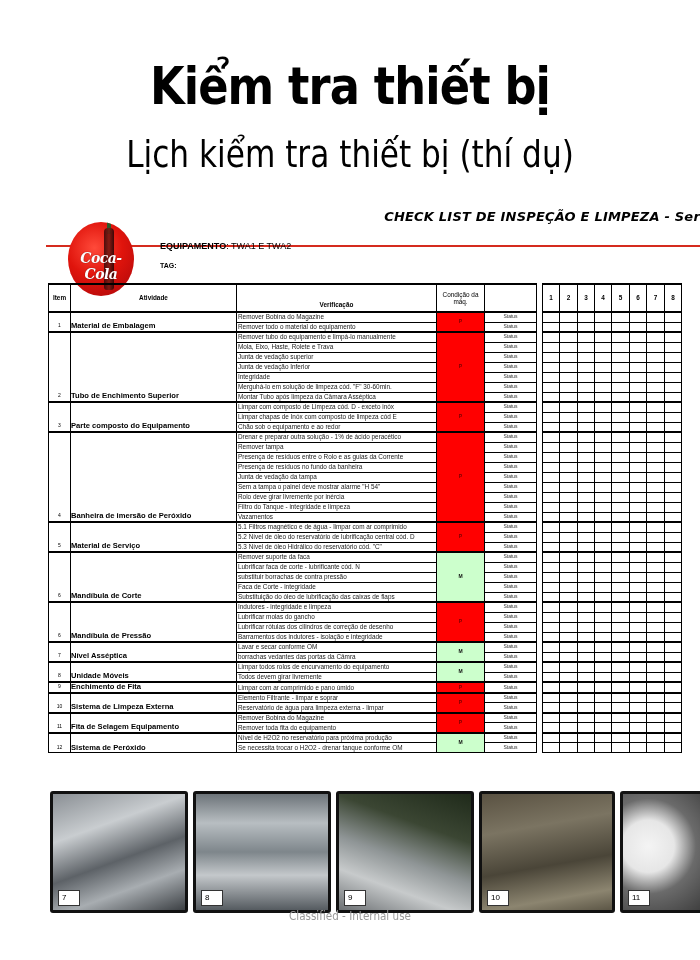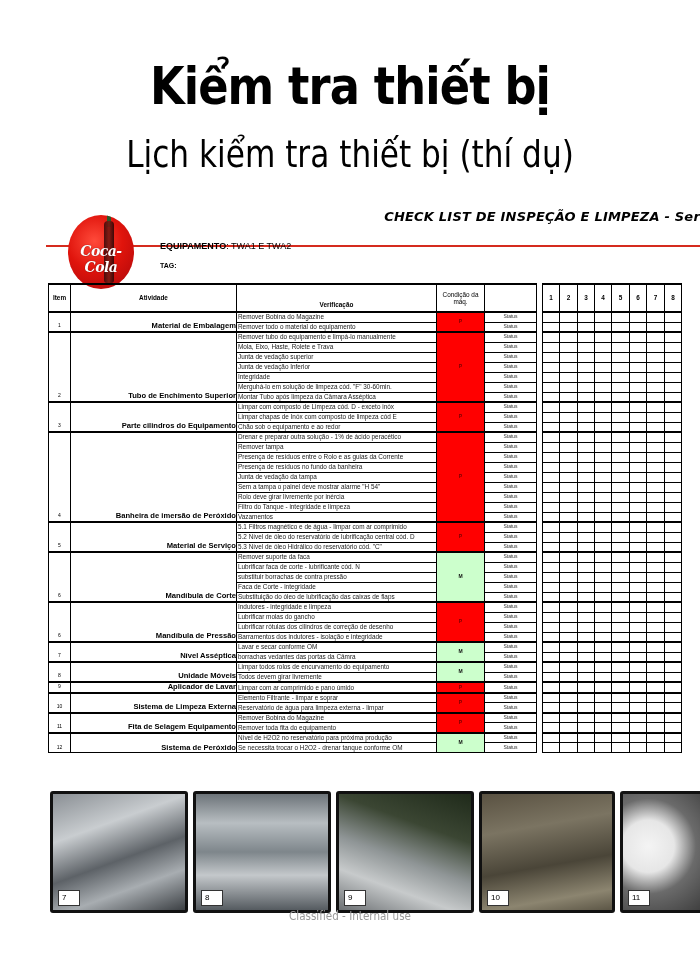--- a/index.html
+++ b/index.html
@@ -8,41 +8,41 @@
 
   .title { position: absolute; left: 0; width: 700px; top: 56px; text-align: center;
     font-family: "DejaVu Sans", sans-serif; font-weight: bold; font-size: 52px; line-height: 60px;
     letter-spacing: -1px; transform: scaleX(0.86); transform-origin: center; }
   .subtitle { position: absolute; left: 0; width: 700px; top: 132px; text-align: center;
     font-family: "DejaVu Sans", sans-serif; font-size: 38px; line-height: 44px;
     transform: scaleX(0.82); transform-origin: center; }
 
   .sheet { position: absolute; left: 46px; top: 205px; width: 654px; height: 580px; overflow: hidden; }
   .red-line { position: absolute; left: 0; top: 40px; width: 654px; height: 2px; background: #d52b1e; }
-  .logo { position: absolute; left: 22px; top: 10px; width: 66px; height: 74px; border-radius: 50%;
+  .logo { position: absolute; left: 22px; top: 17px; width: 66px; height: 74px; border-radius: 50%;
     background: radial-gradient(circle at 40% 35%, #ff4a3a 0%, #e0140c 45%, #a8060a 100%);
     overflow: hidden; }
   .logo-bottle { position: absolute; left: 36px; top: 6px; width: 10px; height: 62px;
     background: linear-gradient(90deg, #3a0a0a, #7a1a12 50%, #2a0505); border-radius: 4px 4px 3px 3px; opacity: 0.9; }
   .logo-neck { position: absolute; left: 39px; top: 0; width: 4px; height: 12px; background: #2a5a2a; }
   .logo-text { position: absolute; left: 2px; top: 28px; width: 62px; text-align: center;
     font-family: "DejaVu Serif", serif; font-style: italic; font-weight: bold; font-size: 14px;
     color: #fff; letter-spacing: -0.5px; text-shadow: 0 0 1px #600; }
   .sheet-title { position: absolute; right: 0; top: 4px; white-space: nowrap;
     font-family: "DejaVu Sans", sans-serif; font-style: italic; font-weight: bold; font-size: 13px; letter-spacing: 0.2px; }
   .equip { position: absolute; left: 114px; top: 36px; font-size: 9px; }
   .equip b { font-weight: bold; }
   .tag { position: absolute; left: 114px; top: 57px; font-size: 7px; font-weight: bold; }
 
   table.grid { position: absolute; left: 2px; top: 78px; border-collapse: collapse; table-layout: fixed; }
   table.grid td { border: 1px solid #000; padding: 0; font-size: 6.4px; line-height: 7.6px; height: 10px; overflow: hidden; white-space: nowrap; }
   table.grid tr.group-start td { border-top: 2.5px solid #000; }
   table.grid thead td { border-top: 2.5px solid #000; height: 28px; vertical-align: middle; text-align: center; }
   td.c-item { text-align: center; font-size: 5px !important; vertical-align: bottom; padding-bottom: 1px !important; }
-  td.c-act { text-align: right; font-weight: bold; font-size: 7.6px !important; vertical-align: bottom; padding-bottom: 1px !important; }
+  td.c-act { text-align: left; font-weight: bold; font-size: 7.6px !important; vertical-align: bottom; padding-bottom: 1px !important; }
   td.c-ver { padding-left: 1px !important; color: #222; }
   td.c-cond { text-align: center; font-size: 5px !important; font-weight: bold; vertical-align: middle; }
   td.c-cond.p { background: #ff0000; color: #7a0000; }
   td.c-cond.m { background: #ccffcc; color: #111; }
   td.c-status { text-align: center; font-size: 5px !important; color: #333; }
   td.c-num { width: 17px; }
   td.gap { border: none !important; border-left: 1px solid #000 !important; width: 6px; }
   thead .h-item { font-size: 5px; font-weight: bold; }
   thead .h-act { font-size: 10.5px; font-weight: bold; }
   thead .h-ver { font-size: 10.5px; font-weight: bold; vertical-align: bottom !important; padding-bottom: 2px !important; }
@@ -230,21 +230,21 @@
           <td class="c-num"></td>
           <td class="c-num"></td>
           <td class="c-num"></td>
           <td class="c-num"></td>
           <td class="c-num"></td>
           <td class="c-num"></td>
           <td class="c-num"></td>
         </tr>
         <tr class="group-start">
           <td class="c-item" rowspan="3">3</td>
-          <td class="c-act" rowspan="3">Parte cilindros do Equipamento</td>
+          <td class="c-act" rowspan="3">Parte composto do Equipamento</td>
           <td class="c-ver">Limpar com composto de Limpeza cód. D - exceto inóx</td>
           <td class="c-cond p" rowspan="3">P</td>
           <td class="c-status">Status</td>
           <td class="gap"></td>
           <td class="c-num"></td>
           <td class="c-num"></td>
           <td class="c-num"></td>
           <td class="c-num"></td>
           <td class="c-num"></td>
           <td class="c-num"></td>
@@ -615,21 +615,21 @@
           <td class="c-num"></td>
           <td class="c-num"></td>
           <td class="c-num"></td>
           <td class="c-num"></td>
           <td class="c-num"></td>
           <td class="c-num"></td>
           <td class="c-num"></td>
         </tr>
         <tr class="group-start">
           <td class="c-item" rowspan="1">9</td>
-          <td class="c-act" rowspan="1">Aplicador de Lavar</td>
+          <td class="c-act" rowspan="1">Enchimento de Fita</td>
           <td class="c-ver">Limpar com ar comprimido e pano úmido</td>
           <td class="c-cond p" rowspan="1">P</td>
           <td class="c-status">Status</td>
           <td class="gap"></td>
           <td class="c-num"></td>
           <td class="c-num"></td>
           <td class="c-num"></td>
           <td class="c-num"></td>
           <td class="c-num"></td>
           <td class="c-num"></td>

